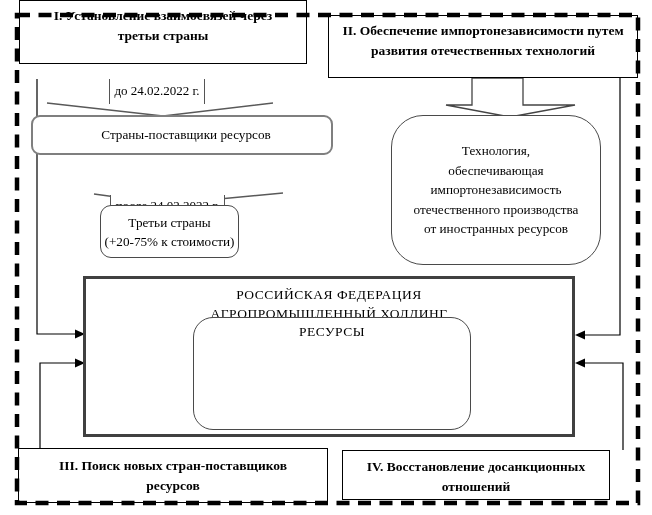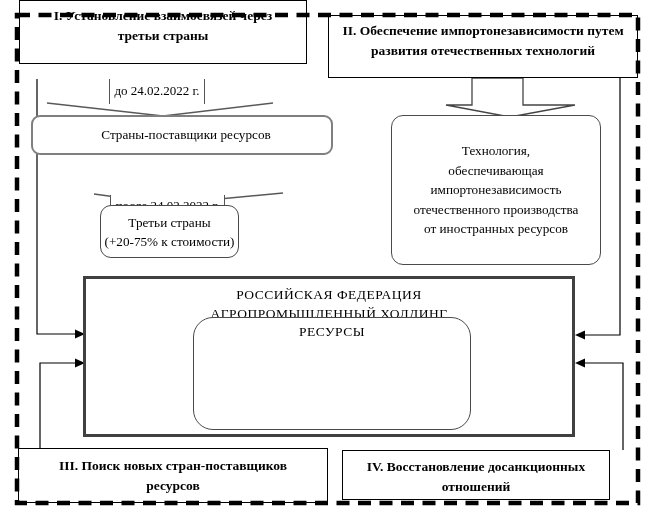--- a/index.html
+++ b/index.html
@@ -19,21 +19,21 @@
   .box4 { left:342px; top:450px; width:268px; height:50px; padding:6px 8px 0; }
   .date-label { position:absolute; z-index:2; background:#ffffff; text-align:center;
     border-left:1.4px solid #555; border-right:1.4px solid #555; font-size:13px; }
   .lbl-before { left:109px; top:79px;  width:96px; height:25px; line-height:24px;font-family:Liberation Serif, serif; }
   .lbl-after  { left:110px; top:155px; width:115px; height:38px; line-height:18px; padding-top:2px;margin-top:40px; }
   .suppliers { left:31px; top:115px; width:302px; height:40px; border:2px solid #7f7f7f;
     border-radius:9px; font-size:13.2px; display:flex; align-items:center; justify-content:center;padding-left:8px; }
   .third { left:100px; top:205px; width:139px; height:53px; border:1.4px solid #4a4a4a;
     border-radius:11px; font-size:13.2px; line-height:19px; padding-top:7px; }
   .tech { left:391px; top:115px; width:210px; height:150px; border:1.4px solid #4a4a4a;
-    border-radius:12px; font-size:13.2px; line-height:19.5px; padding:0 21px;
+    border-radius:32px; font-size:13.2px; line-height:19.5px; padding:0 21px;
     display:flex; align-items:center; justify-content:center; }
   .holding { left:83px; top:276px; width:492px; height:161px; border:3.5px solid #404040; padding-top:6px; }
   .holding .title-line { display:block; font-size:13.5px; letter-spacing:0.5px; line-height:19px; }
   .resources { left:193px; top:317px; width:278px; height:113px; border:1.4px solid #4a4a4a;
     border-radius:20px; z-index:3; padding-top:4px; }
   .resources .res-title { display:block; font-size:13.5px; letter-spacing:0.5px; line-height:19px; }
   .res-list { text-align:left; padding:1px 6px 0 14px; }
   .res-item { font-size:13px; line-height:21px; white-space:nowrap; }
 </style>
 </head>

